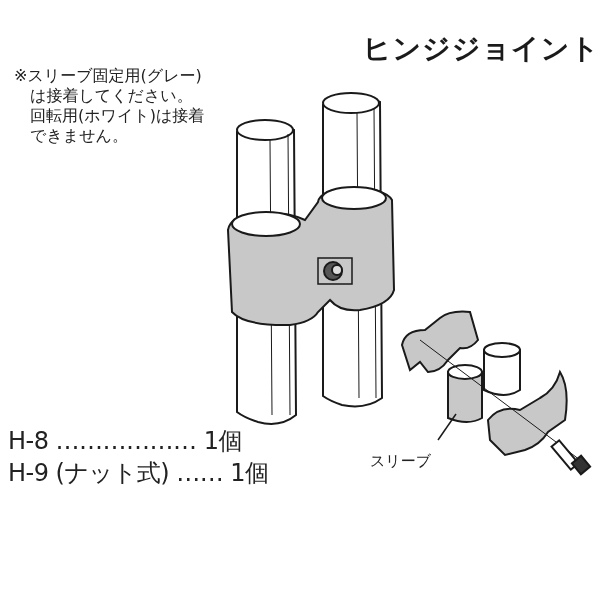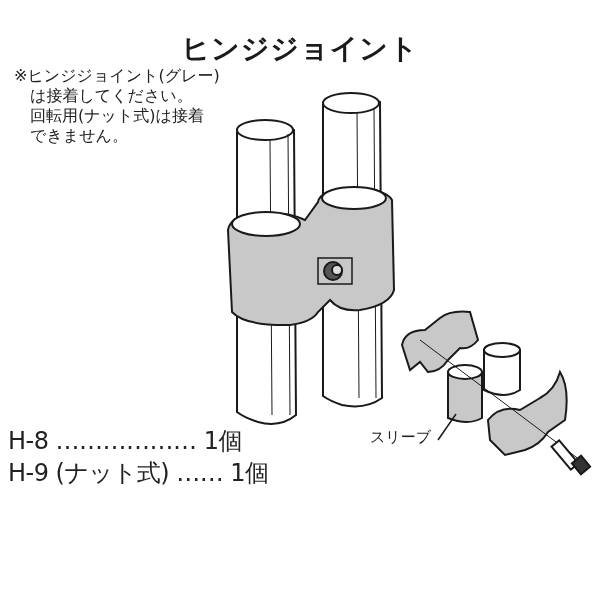--- a/index.html
+++ b/index.html
@@ -1,36 +1,36 @@
 <!DOCTYPE html>
 <html><head>
 <meta charset="utf-8">
 <style>
   html, body { margin: 0; padding: 0; background: #ffffff; }
   body { width: 600px; height: 600px; position: relative; overflow: hidden;
          font-family: "DejaVu Sans", "Liberation Sans", sans-serif; color: #1a1a1a; }
-  .title { position: absolute; left: 0; top: 30px; width: 600px; text-align: center;
+  .title { position: absolute; left: 0; top: 30px; width: 600px; text-align: right;
            font-size: 28px; font-weight: bold; letter-spacing: 1px; color: #1a1a1a; }
   .note { position: absolute; left: 14px; top: 66px; font-size: 16px; line-height: 20px; color: #222; }
   .note .line { display: block; white-space: nowrap; }
   .note .indent { padding-left: 16px; }
   .parts { position: absolute; left: 8px; top: 426px; font-size: 24px; line-height: 31.5px; color: #222; }
   .parts .row { display: block; white-space: nowrap; letter-spacing: -0.5px; }
   svg.ill { position: absolute; left: 0; top: 0; }
-  .sleeve-label { position: absolute; left: 370px; top: 428px; font-size: 15px; color: #222; }
+  .sleeve-label { position: absolute; left: 370px; top: 452px; font-size: 15px; color: #222; }
 </style>
 </head>
 <body>
 
 <div class="title">ヒンジジョイント</div>
 
 <div class="note">
-  <span class="line">※ヒンジジョイント(グレー)</span>
+  <span class="line">※スリーブ固定用(グレー)</span>
   <span class="line indent">は接着してください。</span>
-  <span class="line indent">回転用(ナット式)は接着</span>
+  <span class="line indent">回転用(ホワイト)は接着</span>
   <span class="line indent">できません。</span>
 </div>
 
 <svg class="ill" width="600" height="600" viewBox="0 0 600 600" xmlns="http://www.w3.org/2000/svg">
   <g stroke="#1a1a1a" stroke-width="2" fill="#fff">
 
     <path d="M237 132 Q262 120 294 130 L296 415 Q280 428 258 422 Q245 418 237 412 Z"></path>
     <ellipse cx="265" cy="130" rx="28" ry="10" fill="#fff"></ellipse>
     <line x1="270" y1="140" x2="272" y2="415" stroke-width="1"></line>
     <line x1="288" y1="134" x2="290" y2="415" stroke-width="1"></line>

